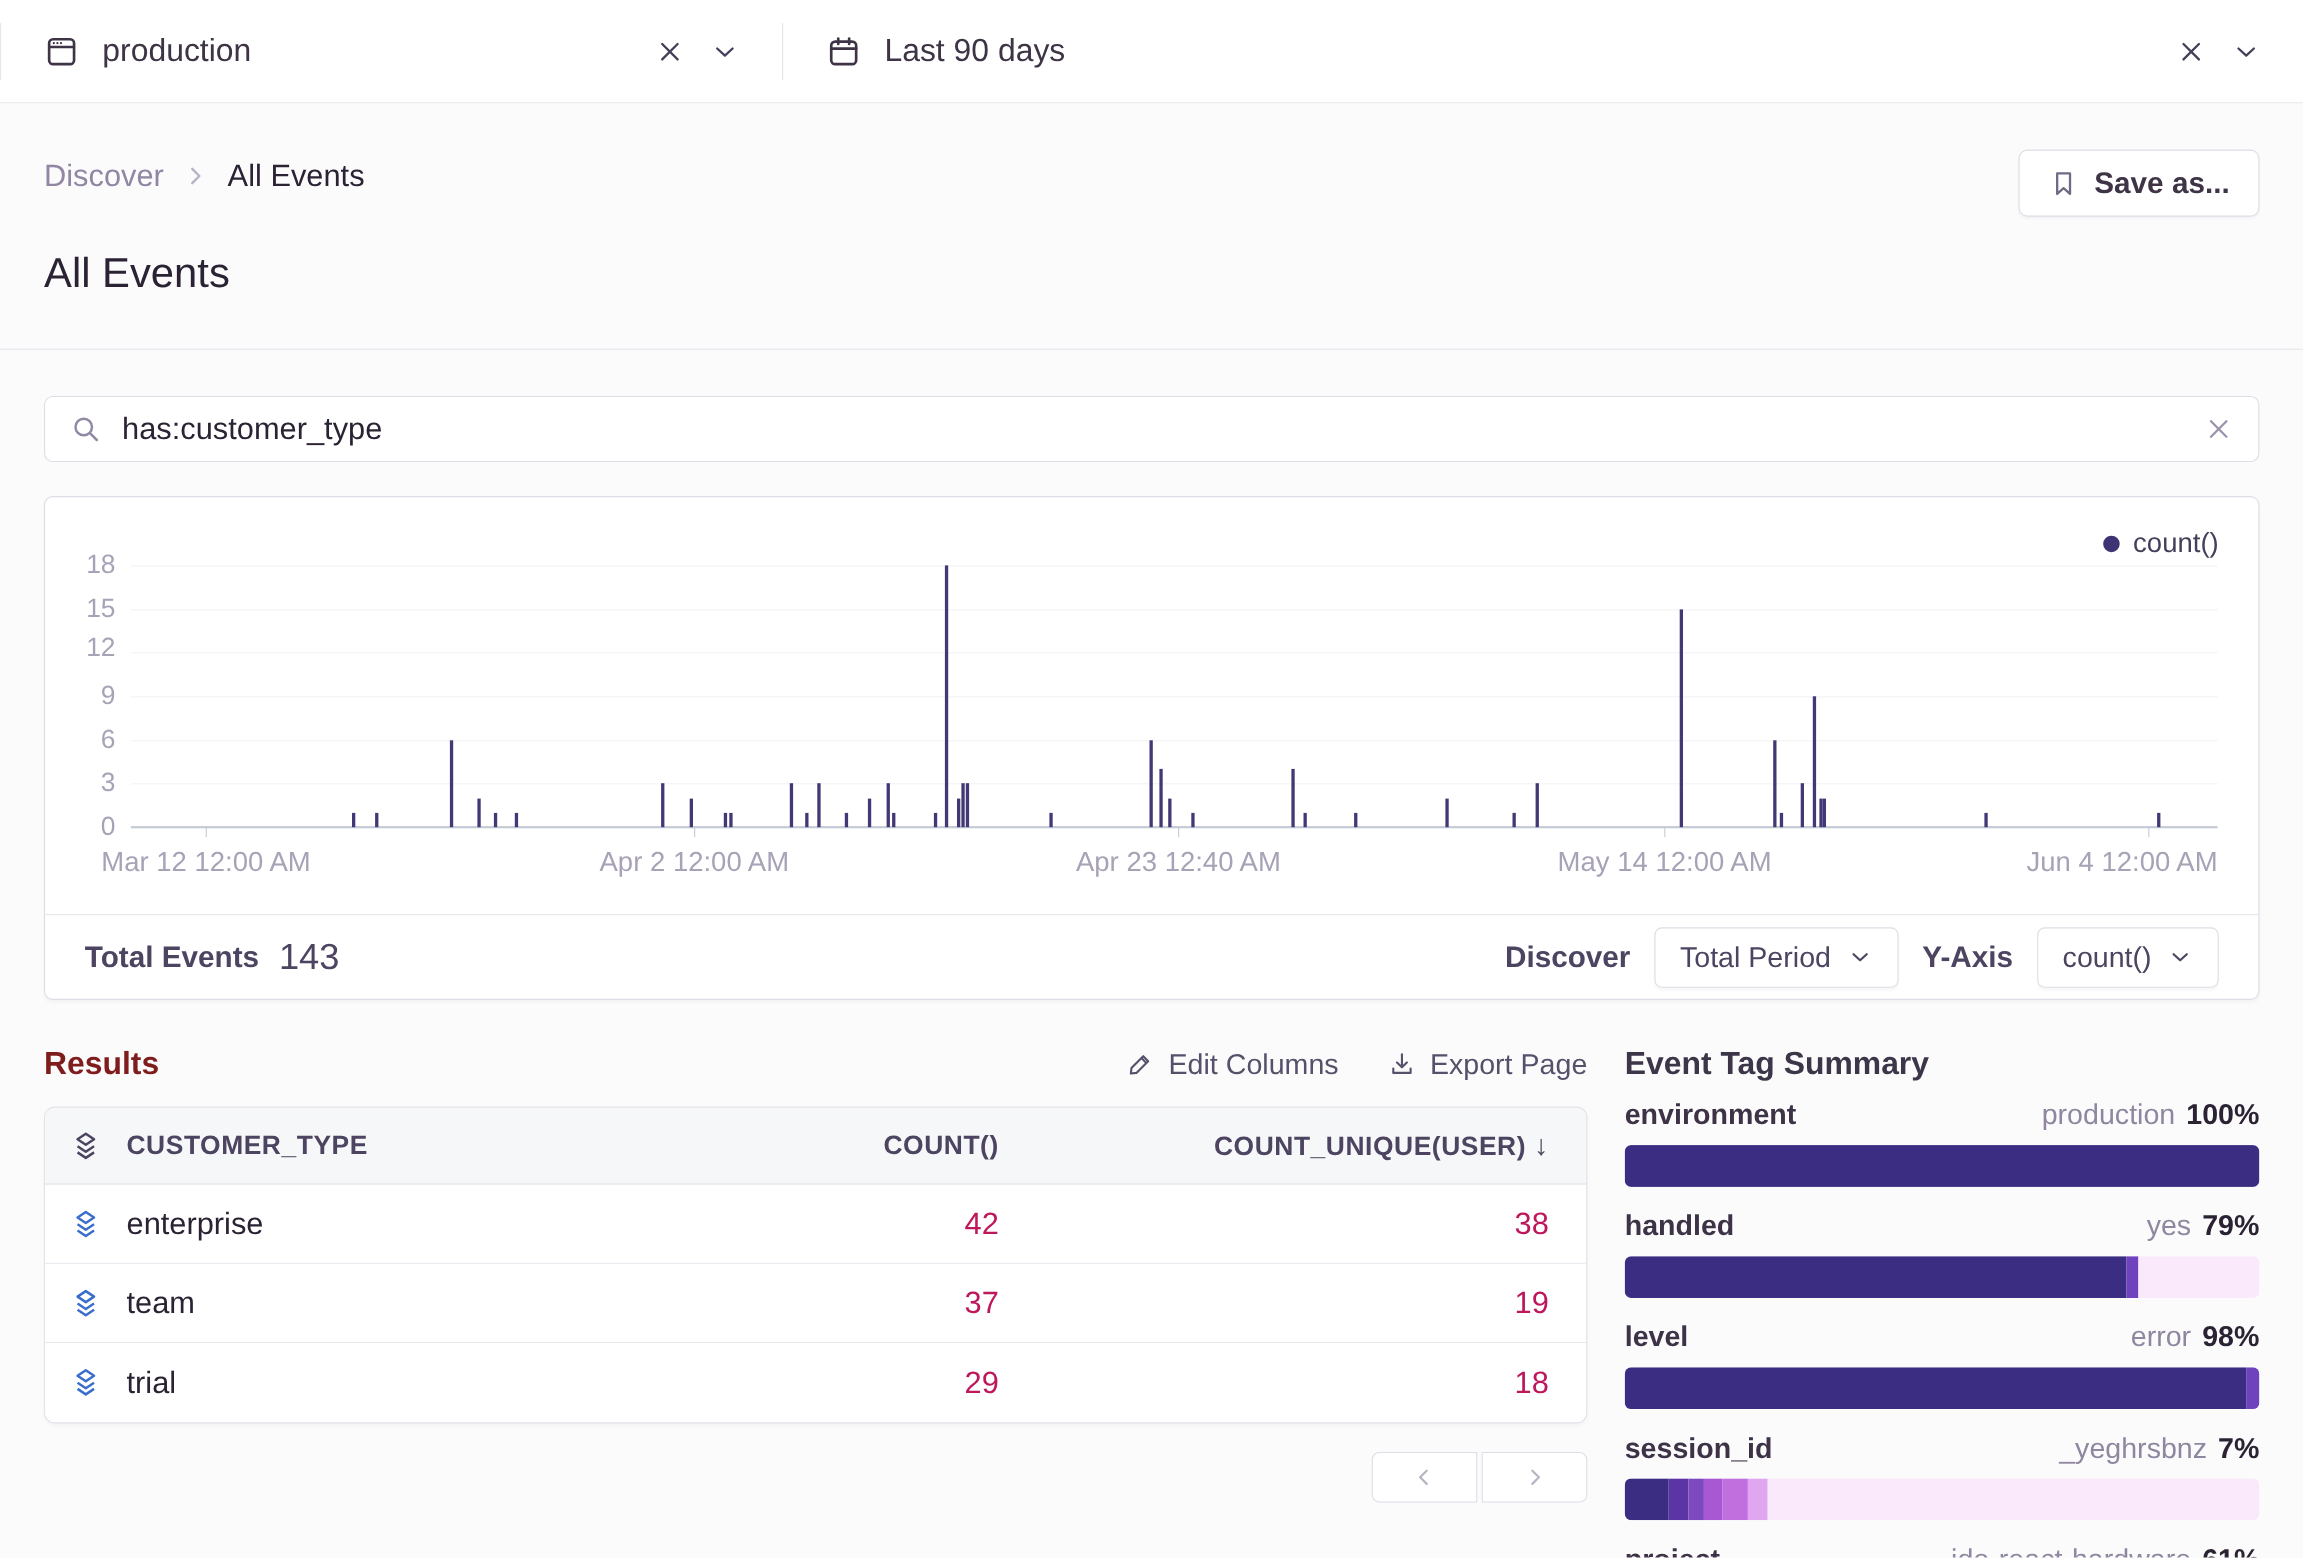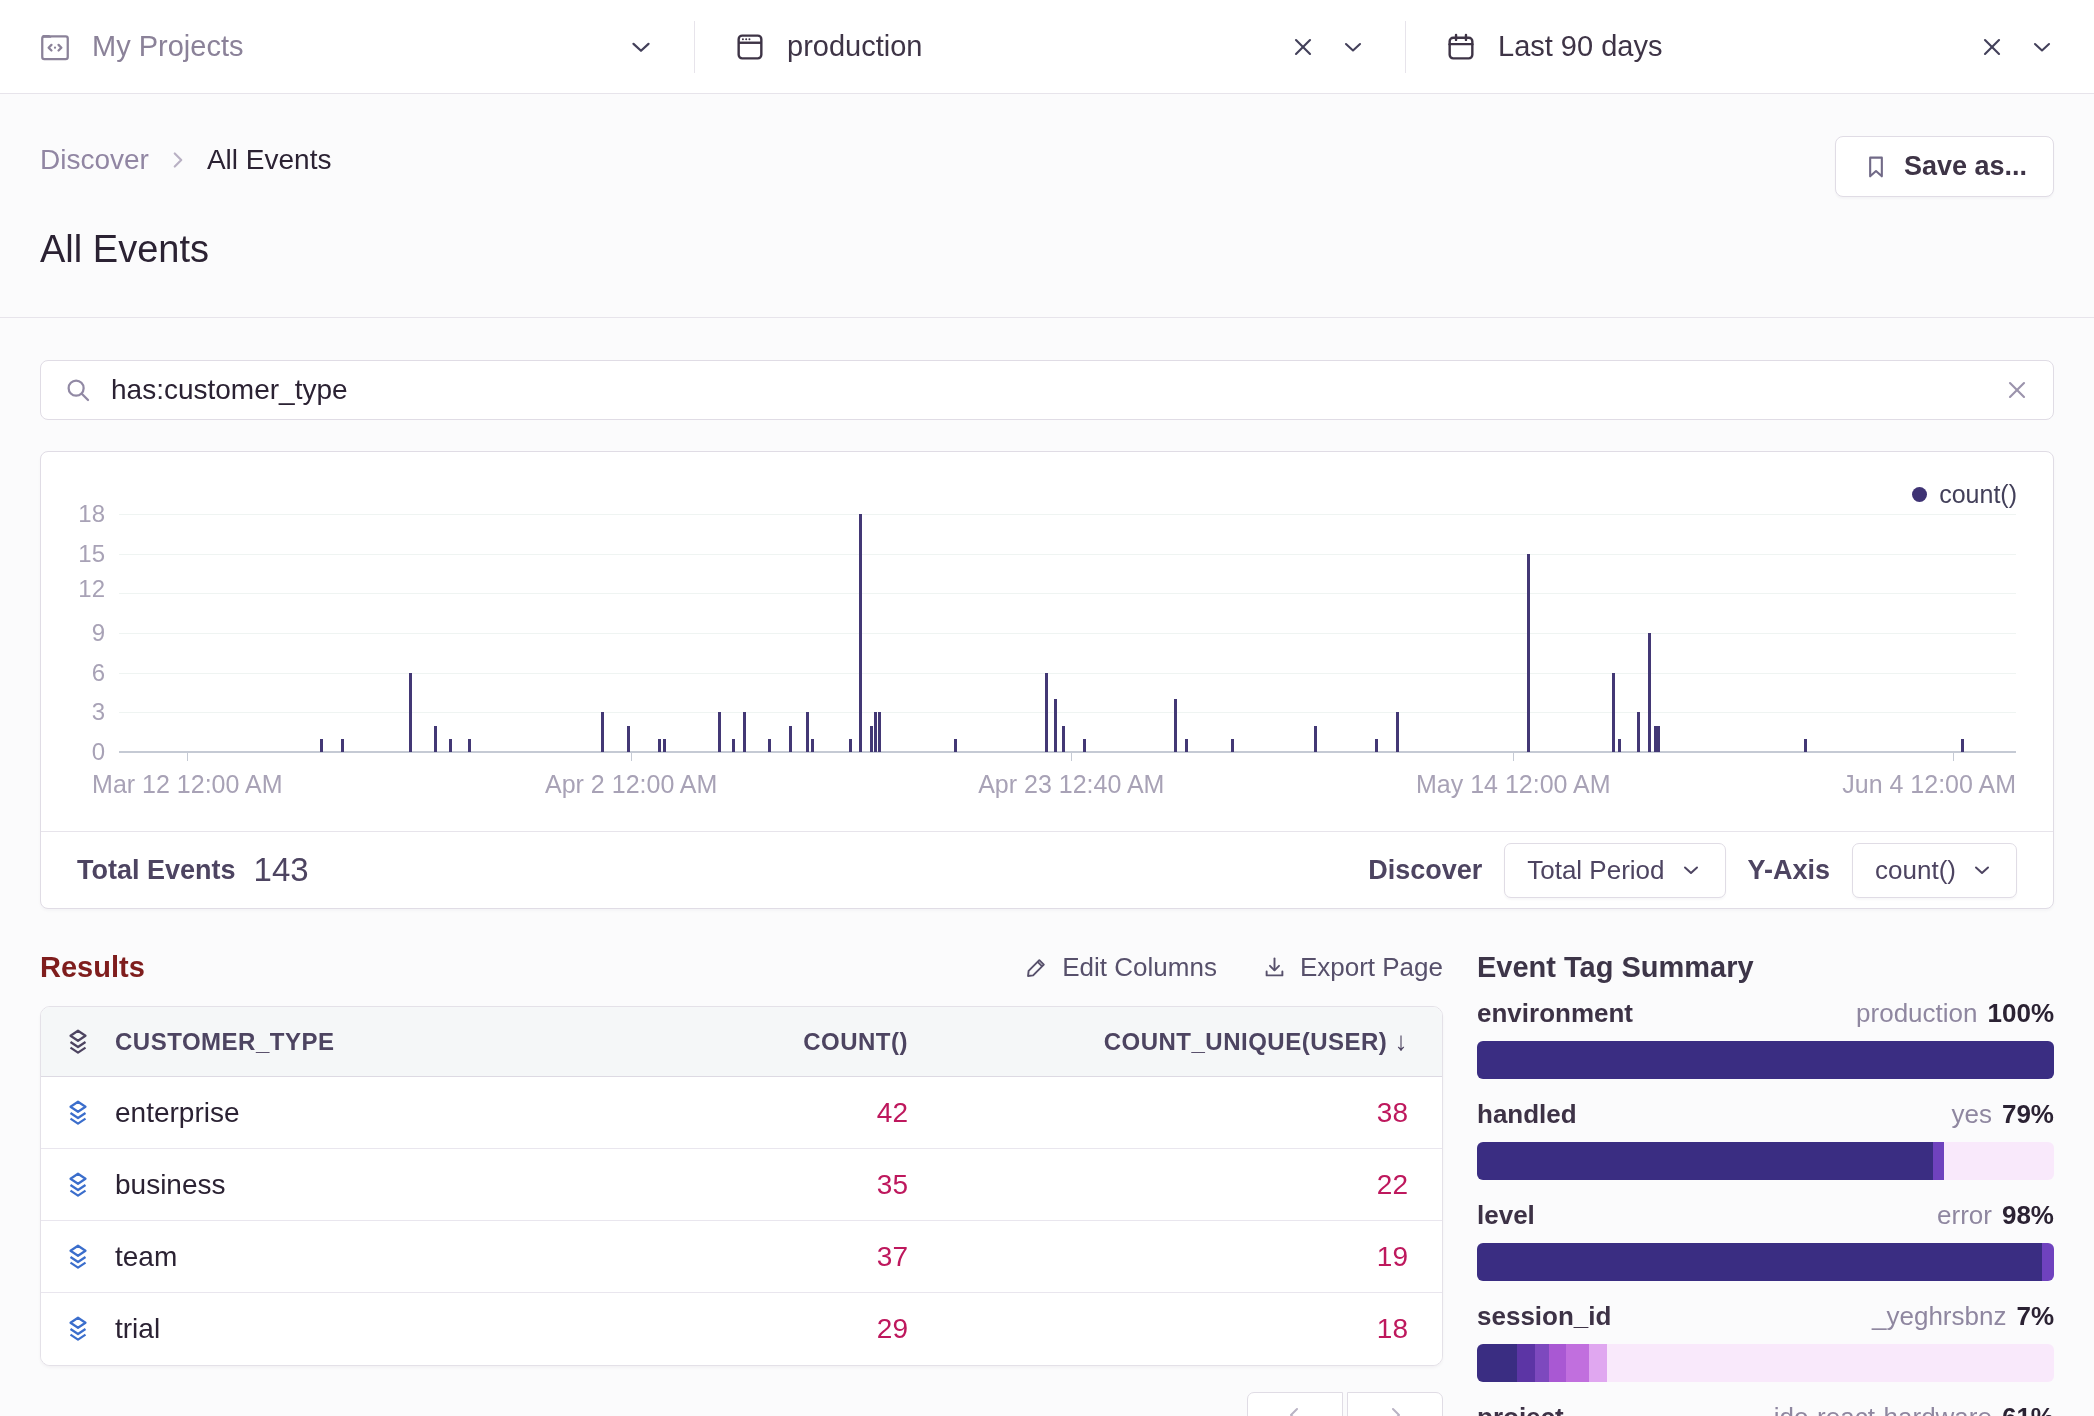--- a/index.html
+++ b/index.html
@@ -137,37 +137,20 @@
   .tag-name { font-weight:bold; color:#3D3246; }
   .tag-val { margin-left:auto; color:#8F87A0; }
   .tag-pct { font-weight:bold; color:#2B2233; margin-left:10px; }
   .tag-bar { height:38px; border-radius:6px; overflow:hidden; display:flex; }
   .tag-seg { height:100%; }
 </style>
 </head>
 <body>
 
 <div class="topbar">
-  <div class="topbar-section s1">
-    <span>
-      <svg width="34" height="34" viewBox="0 0 24 24" fill="none" stroke="#8B8299" stroke-width="1.6">
-        <path d="M3 6.5 V4.5 Q3 3.5 4 3.5 H8 L9.5 5.5 H3 Z" fill="#8B8299" stroke="none"></path>
-        <rect x="3" y="4.5" width="18" height="16" rx="1.5"></rect>
-        <path d="M9.5 10.5 L7.5 12.5 L9.5 14.5 M14.5 10.5 L16.5 12.5 L14.5 14.5" stroke-linecap="round" stroke-linejoin="round"></path>
-        <circle cx="12" cy="12.5" r="0.8" fill="#8B8299" stroke="none"></circle>
-      </svg>
-    </span>
-    <span class="tb-label tb-muted">My Projects</span>
-    <span class="tb-spacer"></span>
-    <span>
-      <svg width="30" height="30" viewBox="0 0 24 24" fill="none" stroke="#43405A" stroke-width="1.8" stroke-linecap="round" stroke-linejoin="round">
-          <polyline points="6,9.5 12,15 18,9.5"></polyline>
-        </svg>
-    </span>
-  </div>
   <div class="topbar-divider"></div>
   <div class="topbar-section s2">
     <span>
       <svg width="34" height="34" viewBox="0 0 24 24" fill="none" stroke="#3E3446" stroke-width="1.7">
         <rect x="4" y="4" width="16" height="16" rx="2.5"></rect>
         <line x1="4" y1="9" x2="20" y2="9"></line>
         <circle cx="7" cy="6.5" r="0.7" fill="#3E3446" stroke="none"></circle>
         <circle cx="9.3" cy="6.5" r="0.7" fill="#3E3446" stroke="none"></circle>
         <circle cx="11.6" cy="6.5" r="0.7" fill="#3E3446" stroke="none"></circle>
       </svg>
@@ -408,32 +391,20 @@
               <span class="td num">38</span>
             </div>
             <div class="trow tbody-row">
               <span class="row-icon-cell">
                 <svg width="30" height="30" viewBox="0 0 24 24" fill="none" stroke="#3B6ECC" stroke-width="1.8" stroke-linejoin="round">
                   <path d="M12 3 L18 7 L12 11 L6 7 Z"></path>
                   <polyline points="6,12 12 16 18 12"></polyline>
                   <polyline points="6,16.5 12 20.5 18 16.5"></polyline>
                 </svg>
               </span>
-              <span class="td">business</span>
-              <span class="td num">35</span>
-              <span class="td num">22</span>
-            </div>
-            <div class="trow tbody-row">
-              <span class="row-icon-cell">
-                <svg width="30" height="30" viewBox="0 0 24 24" fill="none" stroke="#3B6ECC" stroke-width="1.8" stroke-linejoin="round">
-                  <path d="M12 3 L18 7 L12 11 L6 7 Z"></path>
-                  <polyline points="6,12 12 16 18 12"></polyline>
-                  <polyline points="6,16.5 12 20.5 18 16.5"></polyline>
-                </svg>
-              </span>
               <span class="td">team</span>
               <span class="td num">37</span>
               <span class="td num">19</span>
             </div>
             <div class="trow tbody-row">
               <span class="row-icon-cell">
                 <svg width="30" height="30" viewBox="0 0 24 24" fill="none" stroke="#3B6ECC" stroke-width="1.8" stroke-linejoin="round">
                   <path d="M12 3 L18 7 L12 11 L6 7 Z"></path>
                   <polyline points="6,12 12 16 18 12"></polyline>
                   <polyline points="6,16.5 12 20.5 18 16.5"></polyline>

